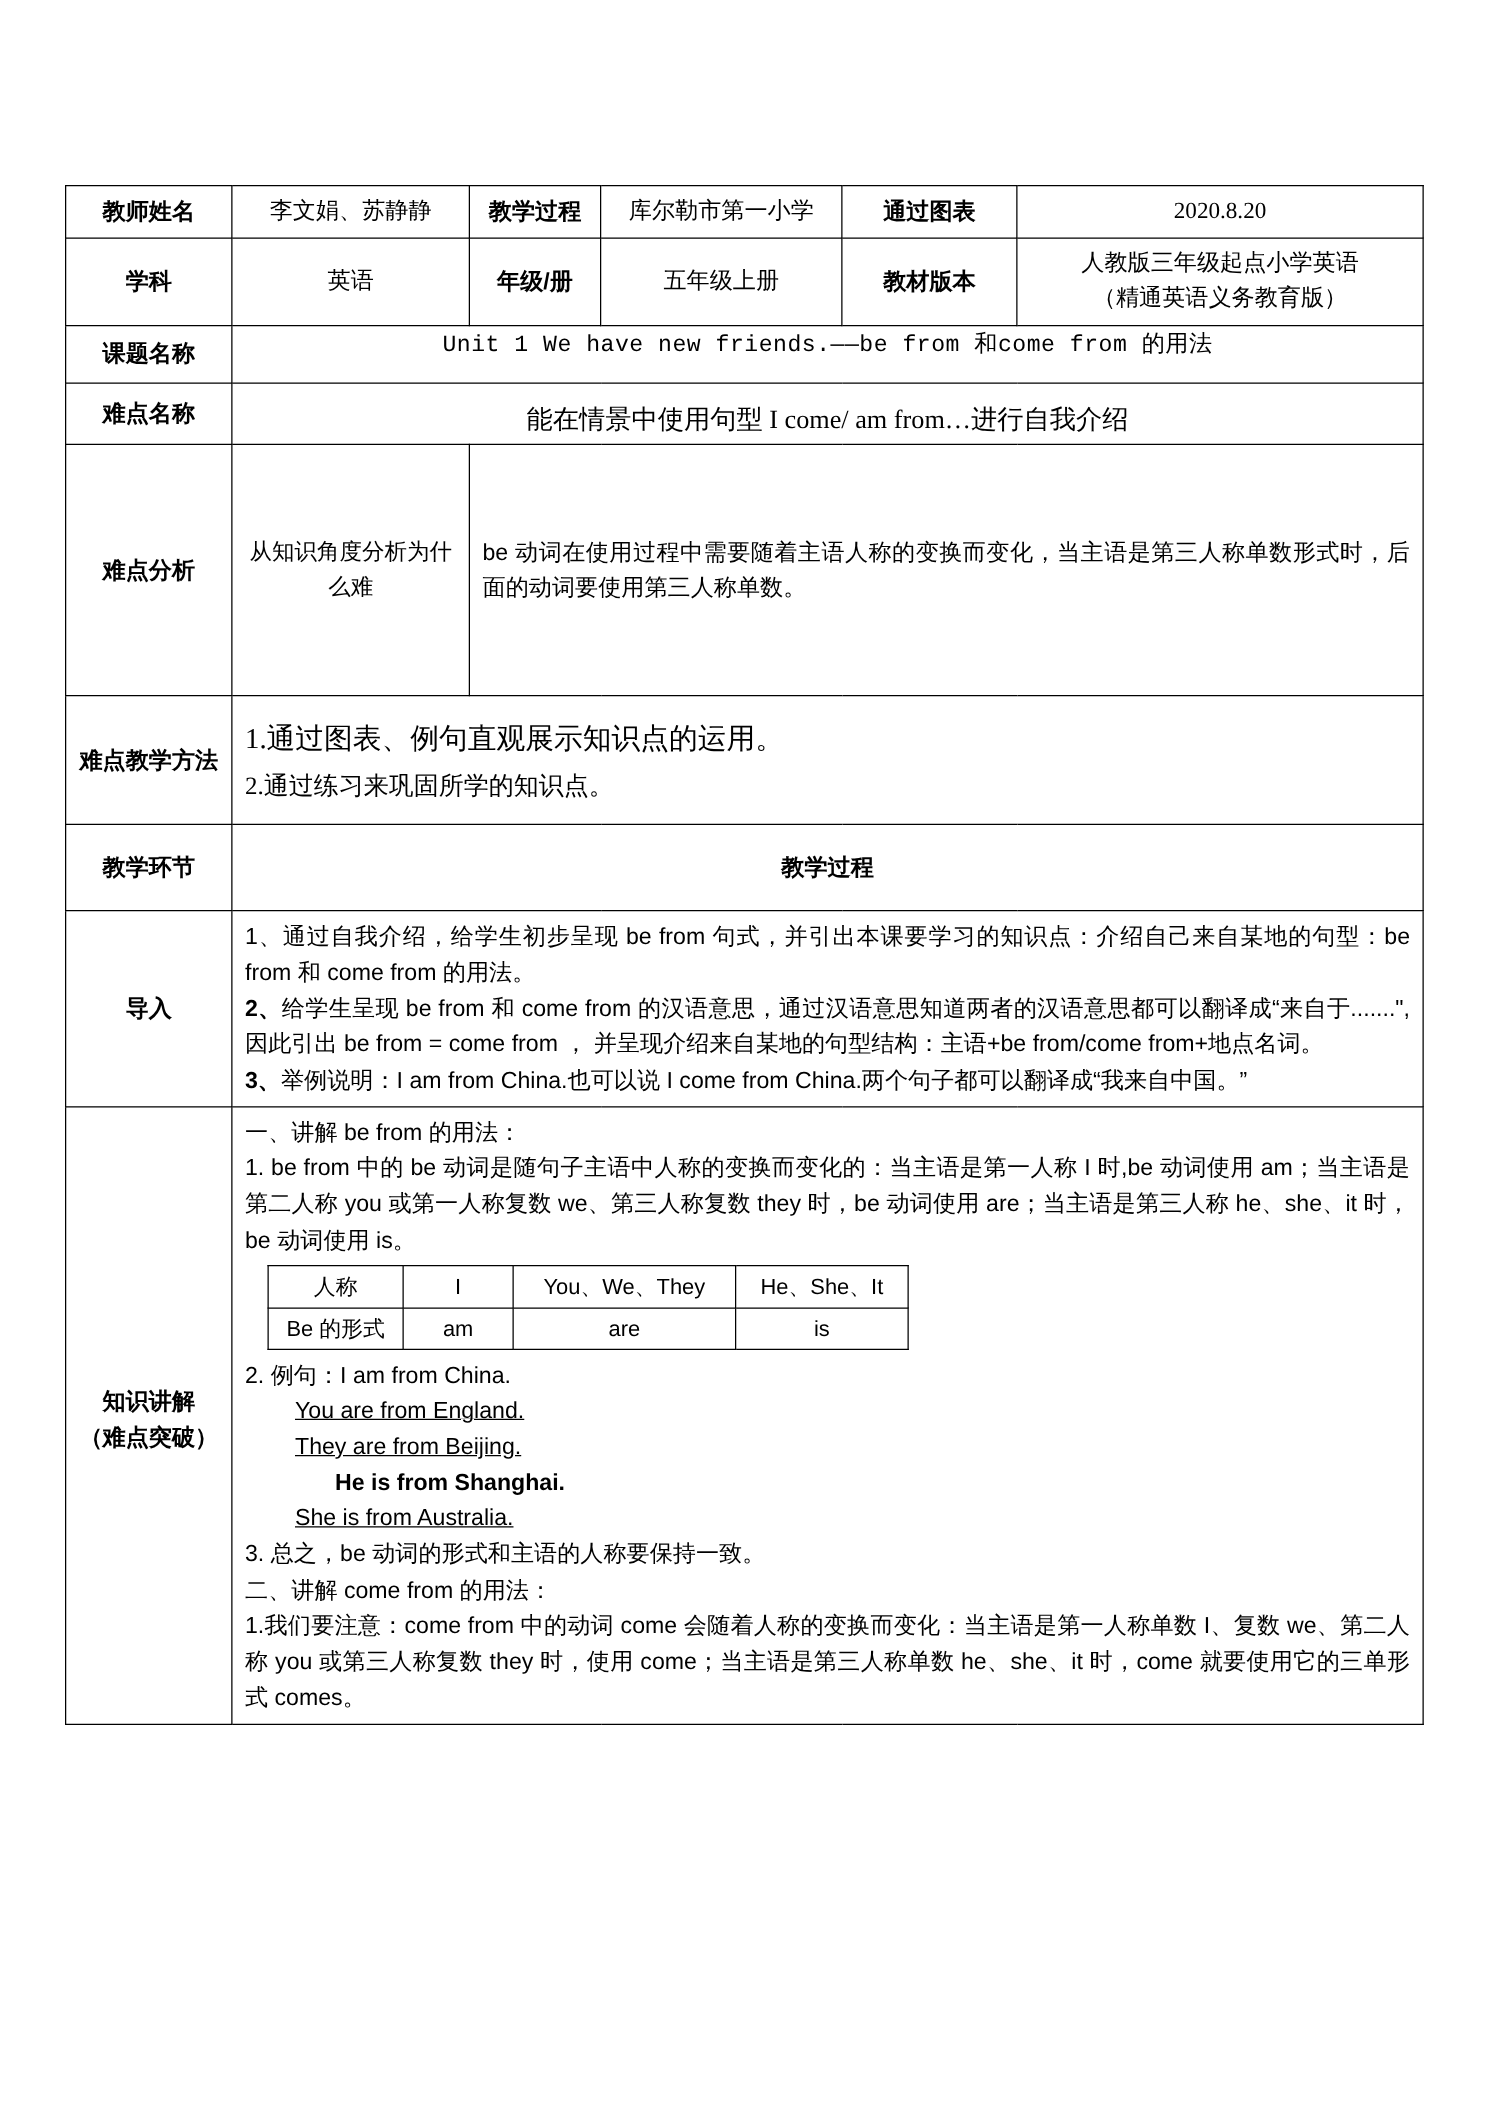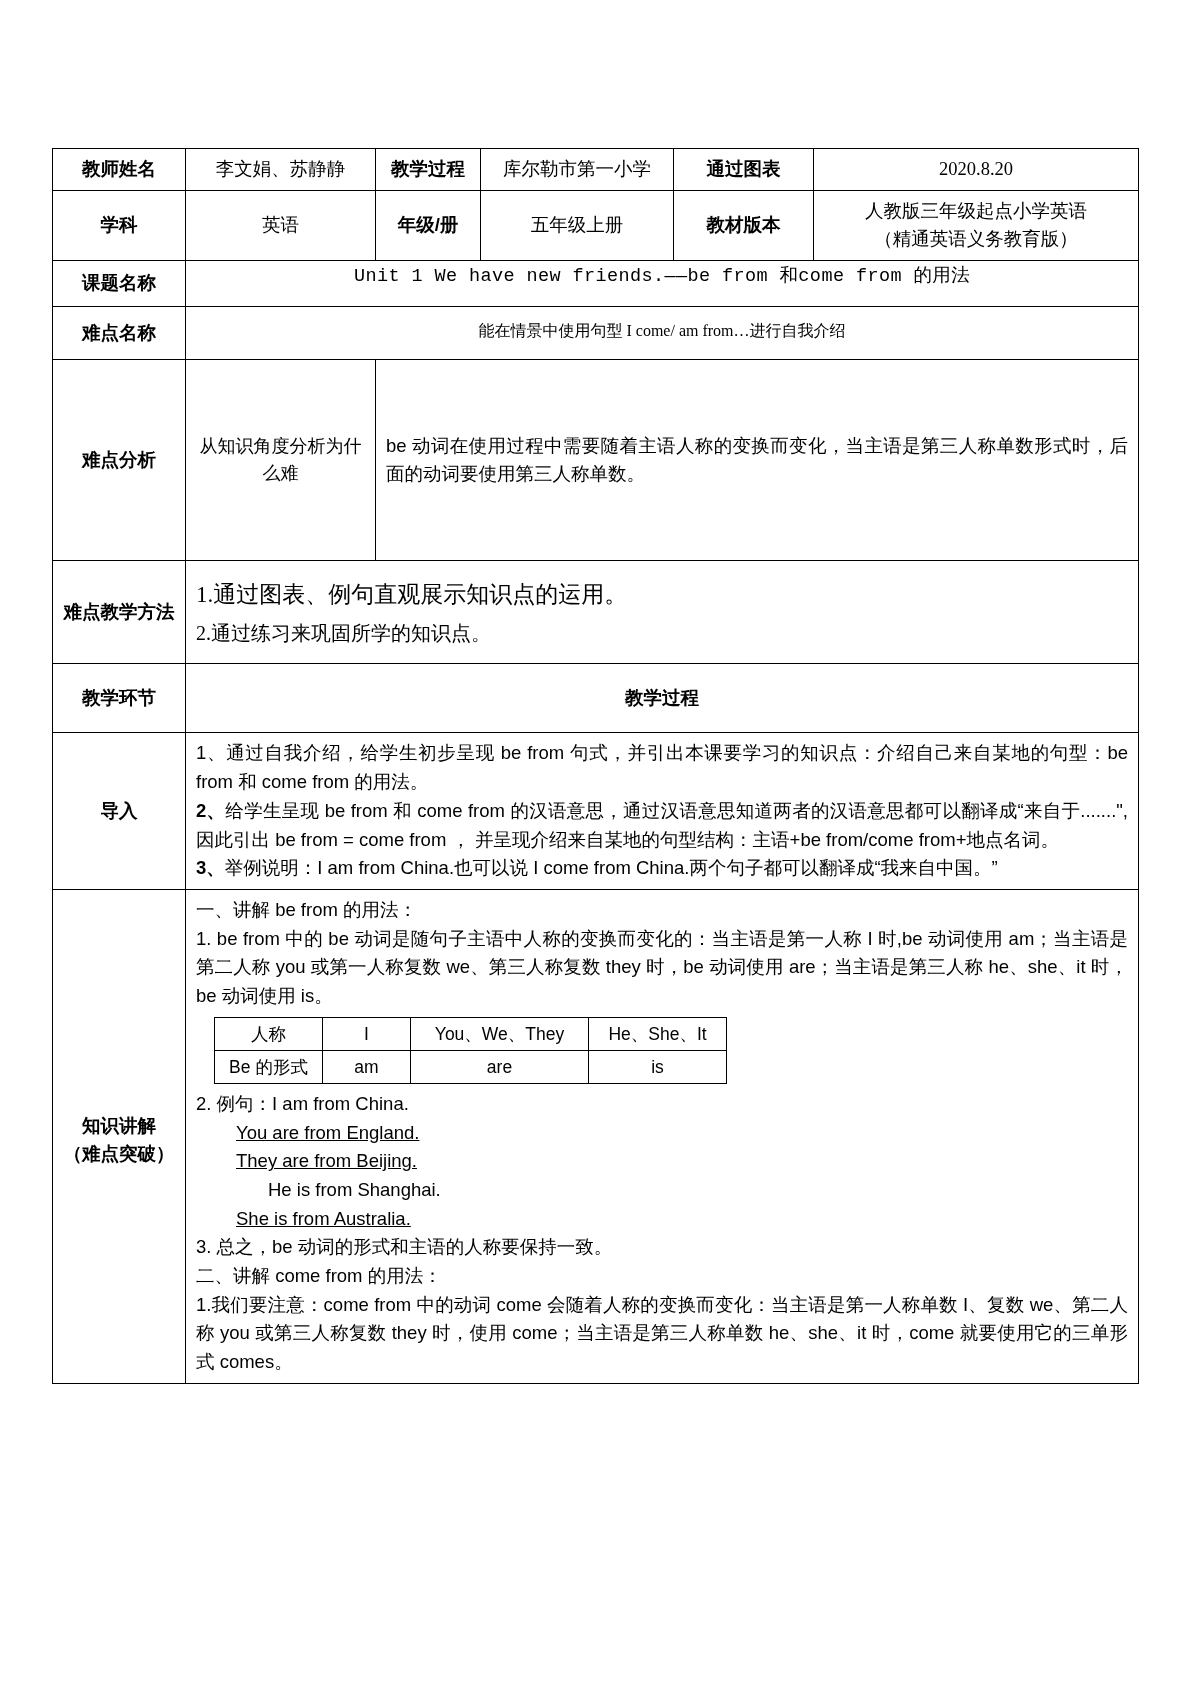--- a/index.html
+++ b/index.html
@@ -62,21 +62,21 @@
   .body-cell {
     font-family: "Liberation Sans", sans-serif;
     font-size: 18px;
     line-height: 1.85;
     text-align: justify;
   }
   .body-cell p {
     margin: 0;
   }
   .indent1 { padding-left: 40px; text-decoration: underline; }
-  .indent2 { padding-left: 72px; }
+  .indent2 { padding-left: 72px; font-weight: bold; }
   b.bold { font-weight: bold; }
   table.inner {
     border-collapse: collapse;
     margin: 6px 0 6px 18px;
     table-layout: fixed;
     width: 500px;
   }
   table.inner td {
     border: 1.4px solid #000000;
     text-align: center;
@@ -122,21 +122,21 @@
           <div>人教版三年级起点小学英语</div>
           <div>（精通英语义务教育版）</div>
         </td>
       </tr>
       <tr>
         <td class="lbl">课题名称</td>
         <td class="ctr mono" colspan="5" style="padding-top:2px;padding-bottom:14px;">Unit 1 We have new friends.——be from 和come from 的用法</td>
       </tr>
       <tr>
         <td class="lbl">难点名称</td>
-        <td class="ctr serif" colspan="5" style="padding-top:12px;padding-bottom:16px;font-size:16px;">能在情景中使用句型 I come/ am from…进行自我介绍</td>
+        <td class="ctr serif" colspan="5" style="padding-top:12px;padding-bottom:4px;font-size:21px;">能在情景中使用句型 I come/ am from…进行自我介绍</td>
       </tr>
       <tr>
         <td class="lbl tall">难点分析</td>
         <td class="ctr sans" style="font-size:18px;">从知识角度分析为什么难</td>
         <td class="body-cell vtop" colspan="4">be 动词在使用过程中需要随着主语人称的变换而变化，当主语是第三人称单数形式时，后面的动词要使用第三人称单数。</td>
       </tr>
       <tr>
         <td class="lbl" style="height:90px;">难点教学方法</td>
         <td class="vtop" colspan="5">
           <div class="serif" style="font-size:23px;line-height:1.8;">1.通过图表、例句直观展示知识点的运用。</div>

